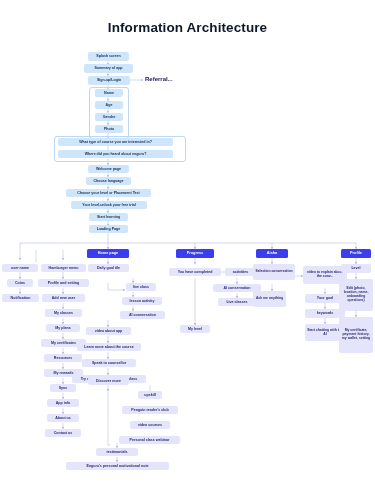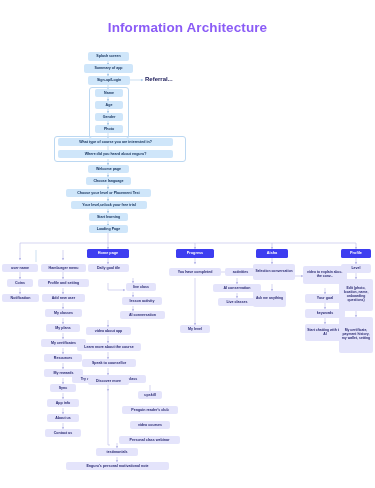--- a/index.html
+++ b/index.html
@@ -16,21 +16,21 @@
     width: 375px;
     height: 488px;
     background: #ffffff;
   }
   #title {
     position: absolute;
     top: 20px; left: 0; width: 375px;
     text-align: center;
     font-size: 13.5px;
     font-weight: bold;
-    color: #8b5cf6;
+    color: #0f172a;
     letter-spacing: .1px;
   }
   svg#wires {
     position: absolute;
     top: 0; left: 0;
     width: 375px; height: 488px;
     pointer-events: none;
   }
   .node {
     position: absolute;

